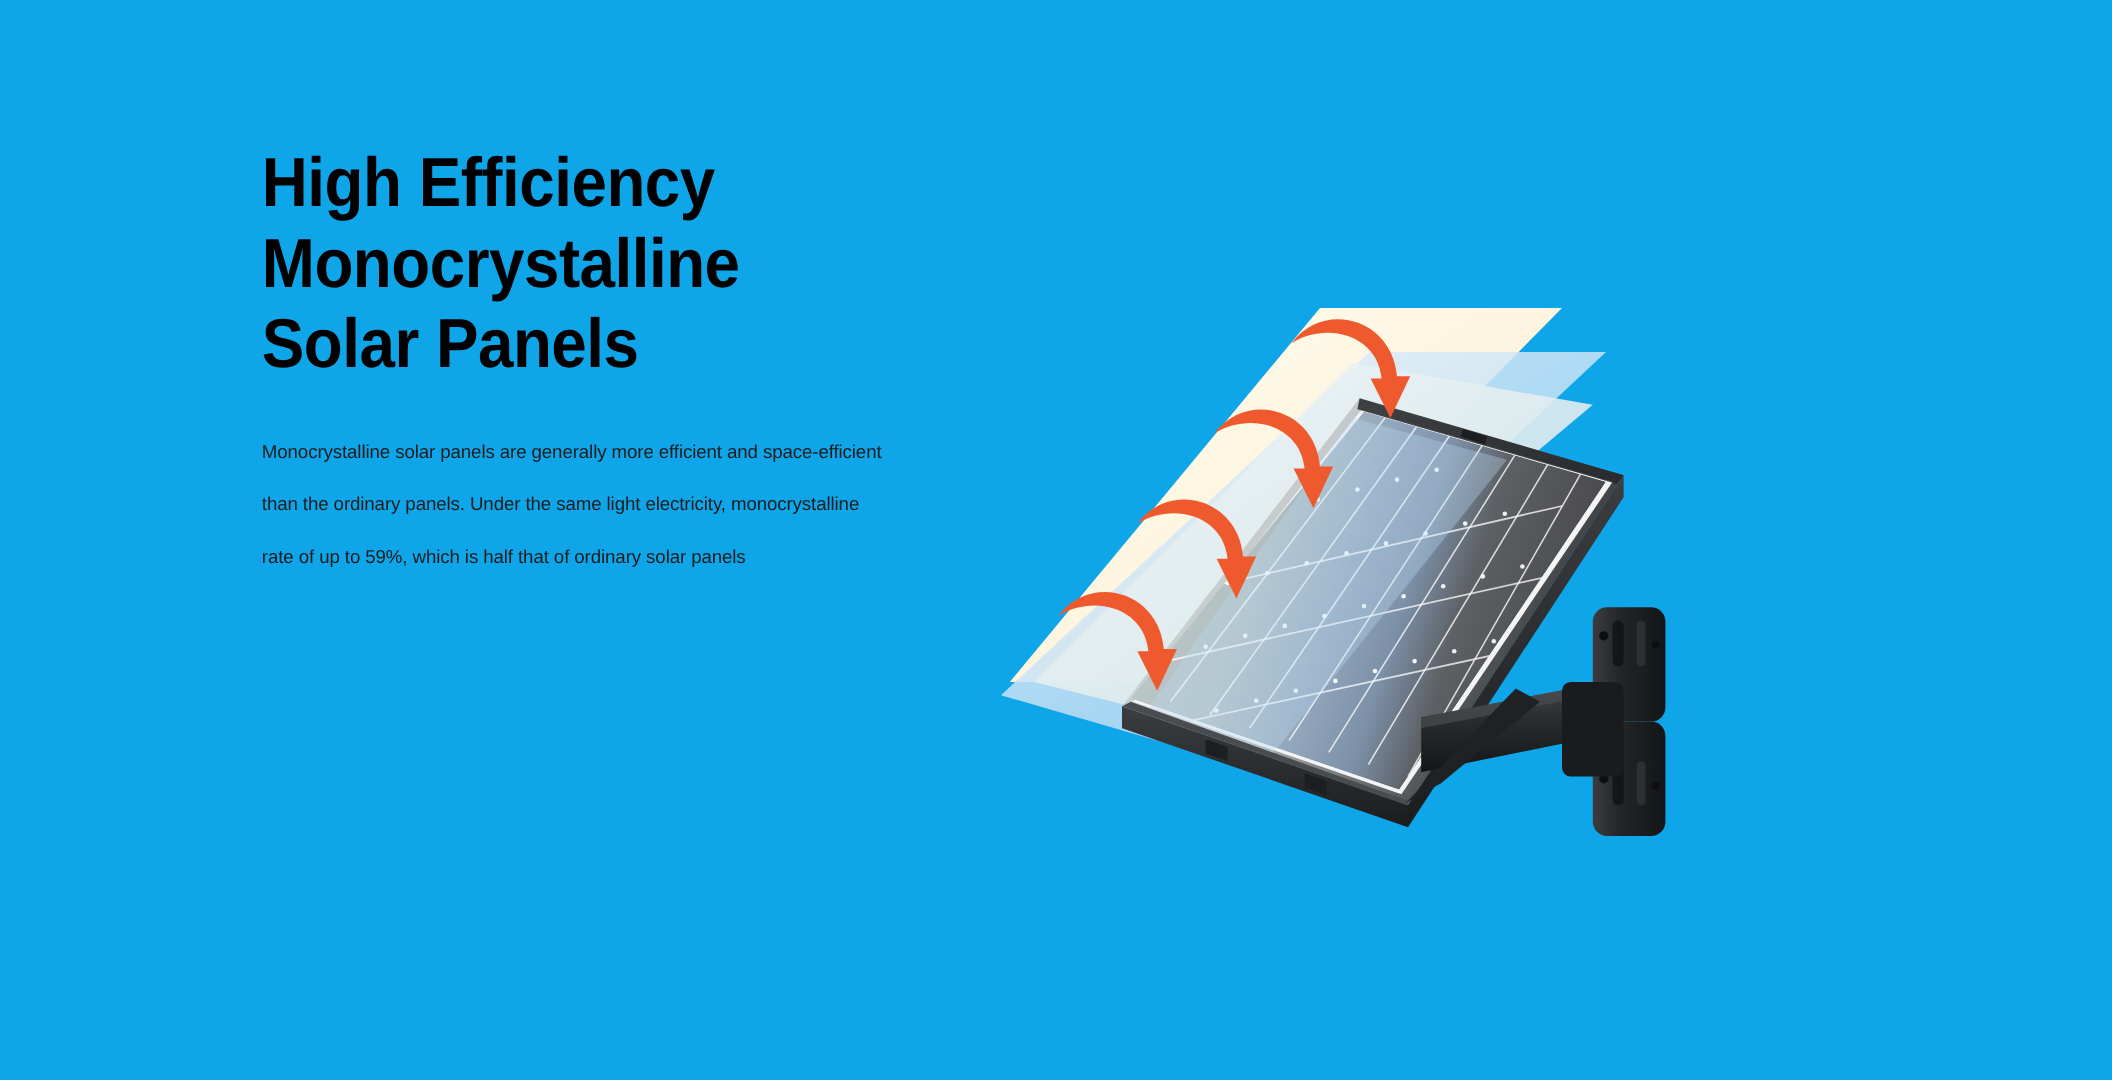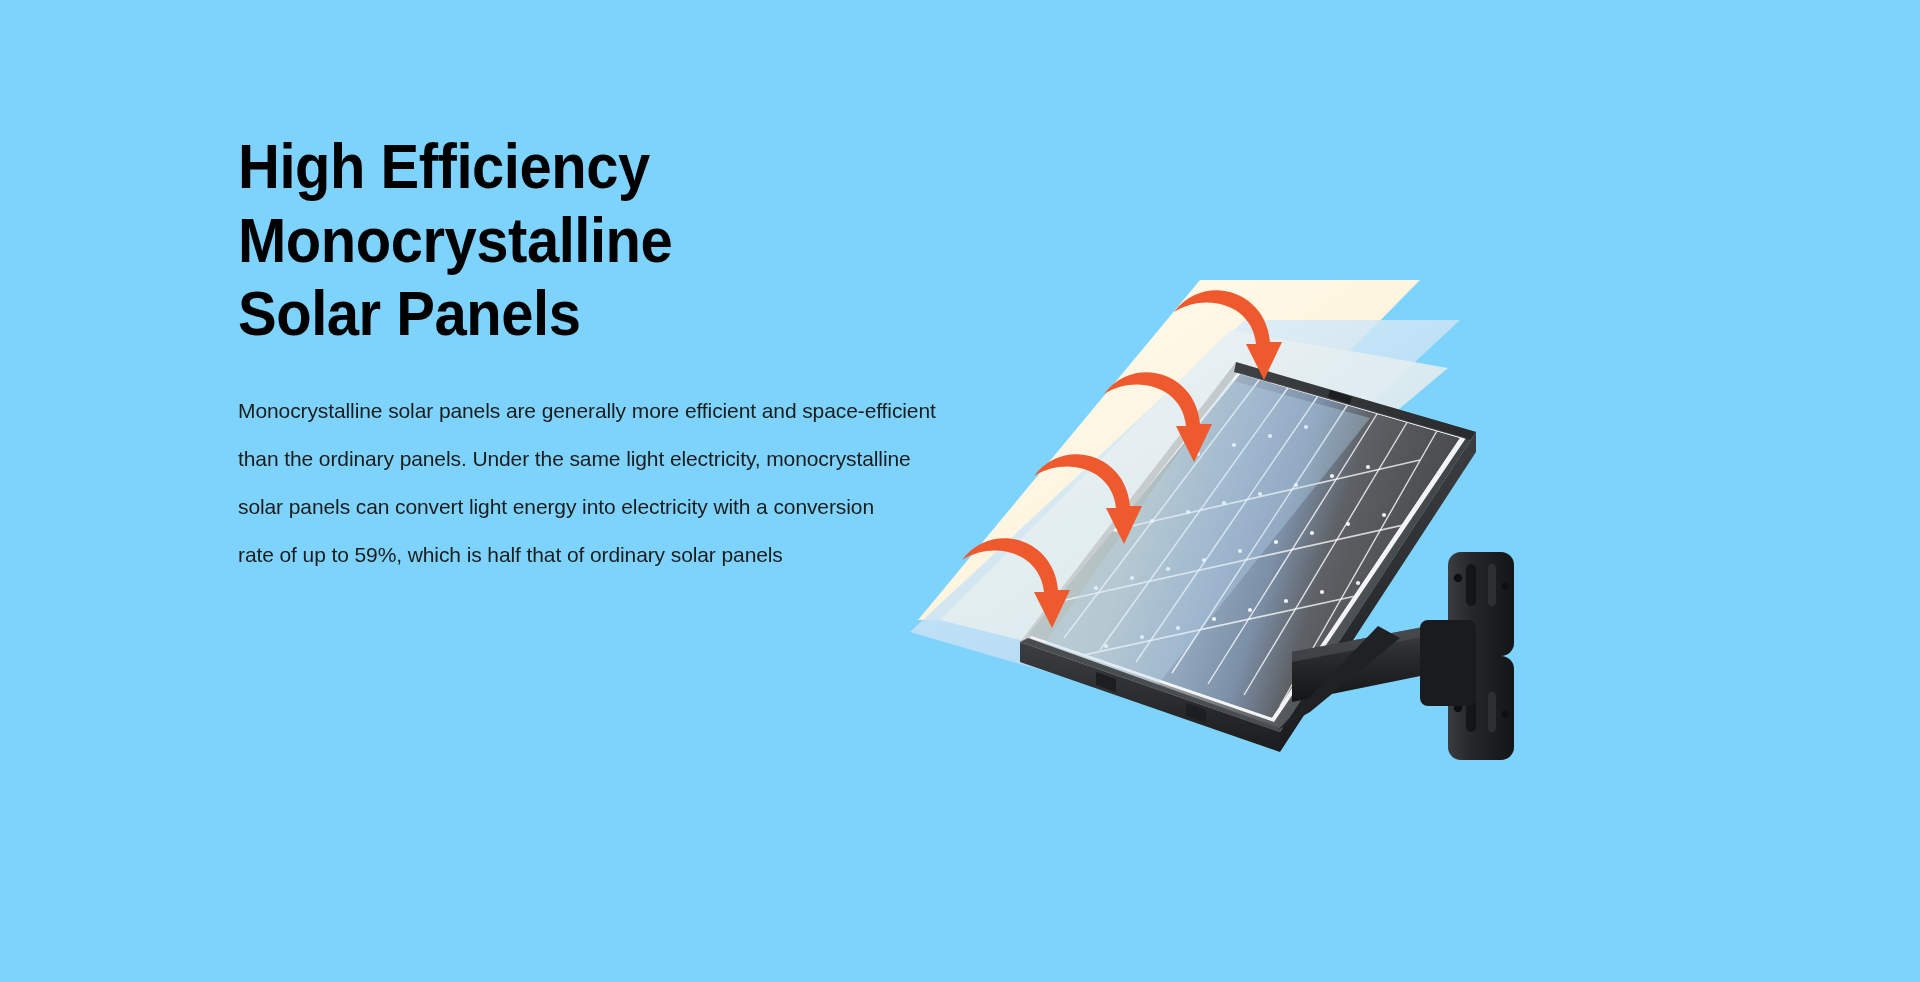--- a/index.html
+++ b/index.html
@@ -5,21 +5,21 @@
   * { margin:0; padding:0; box-sizing:border-box; }
   html, body {
     width:1920px; height:982px;
     background:#ffffff;
     font-family:"Liberation Sans", sans-serif;
     overflow:hidden;
   }
   #page {
     position:relative;
     width:1920px; height:982px;
-    background:#7dd3fc;
+    background:#0ea5e9;
   }
 
   
   .text-col {
     position:absolute;
     left:238px; top:130px;
     width:820px;
   }
   .headline {
     font-family:"Liberation Sans Narrow","Liberation Sans",sans-serif;
@@ -30,21 +30,21 @@
     color:#000000;
     white-space:pre-line;
     transform:scaleX(0.92);
     transform-origin:left top;
   }
   .body-copy {
     margin-top:36px;
   }
   .body-line {
     font-family:"Liberation Sans","DejaVu Sans",sans-serif;
-    font-size:21px;
+    font-size:17px;
     line-height:48px;
     color:#1c1c1c;
     white-space:nowrap;
     letter-spacing:-0.1px;
   }
 
   
   .illus {
     position:absolute;
     left:900px; top:320px;
@@ -58,21 +58,20 @@
 <div id="page">
 
   <div class="text-col">
 
     <h1 class="headline">High Efficiency Monocrystalline
 Solar Panels</h1>
 
     <div class="body-copy">
       <div class="body-line">Monocrystalline solar panels are generally more efficient and space-efficient</div>
       <div class="body-line">than the ordinary panels. Under the same light electricity, monocrystalline</div>
-      <div class="body-line">solar panels can convert light energy into electricity with a conversion</div>
       <div class="body-line">rate of up to 59%, which is half that of ordinary solar panels</div>
     </div>
   </div>
 
   <div class="illus">
     <svg viewBox="0 0 800 560" xmlns="http://www.w3.org/2000/svg">
       <defs>
         <linearGradient id="gCream" x1="0" y1="0" x2="1" y2="1">
           <stop offset="0%" stop-color="#fffdf2"></stop>
           <stop offset="55%" stop-color="#fdf4dd"></stop>

